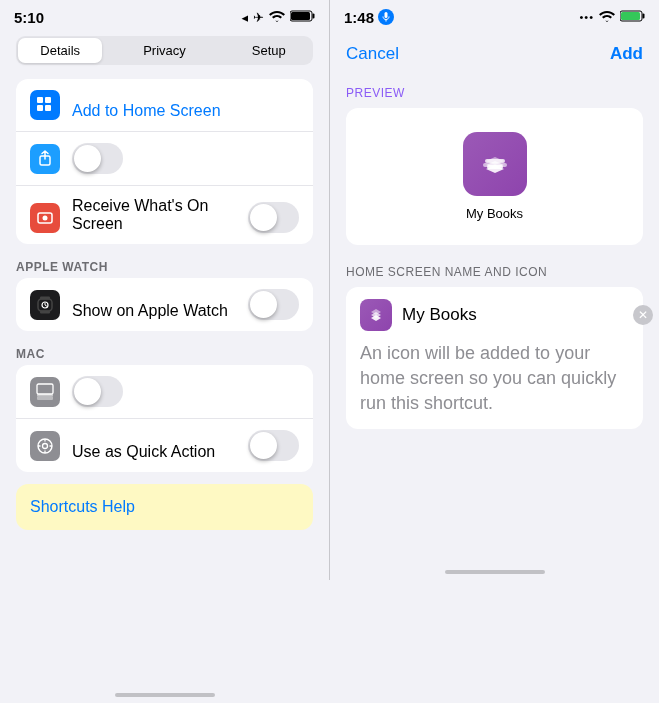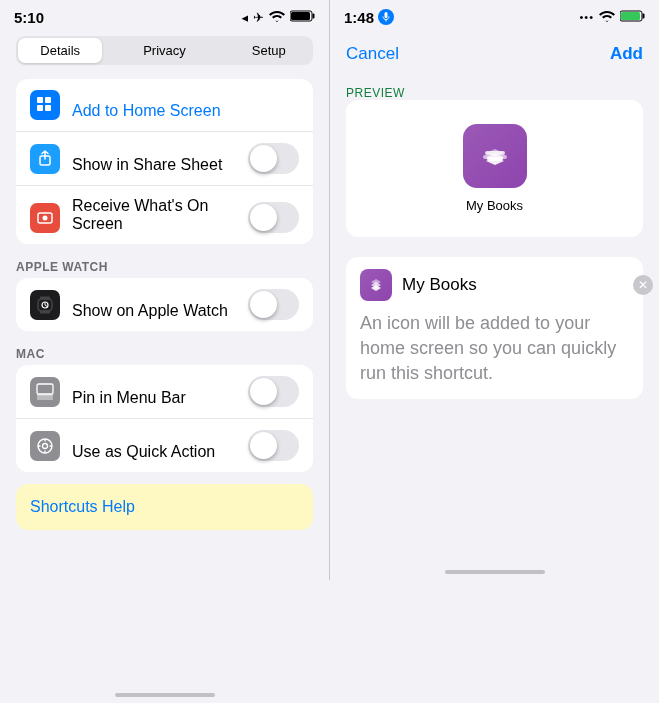--- a/index.html
+++ b/index.html
@@ -213,23 +213,24 @@
       color: #007aff;
       font-weight: 600;
     }
 
     
     .preview-section {
       margin: 10px 16px 10px;
     }
     .preview-label {
       font-size: 12px;
-      color: #15803d;
+      color: #8b5cf6;
       text-transform: uppercase;
       letter-spacing: 0.5px;
+      margin-bottom: 8px;
       font-weight: 400;
     }
     .preview-card {
       background: #fff;
       border-radius: 12px;
       display: flex;
       flex-direction: column;
       align-items: center;
       justify-content: center;
       padding: 24px 16px;
@@ -388,21 +389,20 @@
         <span class="row-label blue">Add to Home Screen</span>
       </div>
 
       <div class="settings-row">
         <div class="row-icon" style="background:#1c9eff;">
           <svg width="18" height="18" viewBox="0 0 18 18" fill="white">
             <rect x="4" y="6" width="10" height="9" rx="1.5" fill="none" stroke="white" stroke-width="1.5"></rect>
             <path d="M9 1v8M6 3.5L9 1l3 2.5" stroke="white" stroke-width="1.5" stroke-linecap="round" stroke-linejoin="round" fill="none"></path>
           </svg>
         </div>
-        <span class="row-label">Show in Share Sheet</span>
         <div class="toggle">
           <div class="toggle-thumb"></div>
         </div>
       </div>
 
       <div class="settings-row">
         <div class="row-icon" style="background:#e74c3c;">
           <svg width="18" height="18" viewBox="0 0 18 18" fill="white">
             <rect x="2" y="4" width="14" height="10" rx="2" fill="none" stroke="white" stroke-width="1.5"></rect>
             <circle cx="9" cy="9" r="2.5" fill="white"></circle>
@@ -444,21 +444,20 @@
     <div class="settings-card">
 
       <div class="settings-row">
         <div class="row-icon" style="background:#8e8e93;">
           <svg width="18" height="18" viewBox="0 0 18 18" fill="none">
             <rect x="1" y="1" width="16" height="10" rx="1.5" stroke="white" stroke-width="1.3" fill="none"></rect>
             <rect x="1" y="13" width="16" height="4" rx="1" fill="white" opacity="0.4"></rect>
             <line x1="1" y1="12" x2="17" y2="12" stroke="white" stroke-width="1"></line>
           </svg>
         </div>
-        <span class="row-label">Pin in Menu Bar</span>
         <div class="toggle">
           <div class="toggle-thumb"></div>
         </div>
       </div>
 
       <div class="settings-row">
         <div class="row-icon" style="background:#8e8e93;">
           <svg width="18" height="18" viewBox="0 0 18 18" fill="none">
             <circle cx="9" cy="9" r="7" stroke="white" stroke-width="1.4" fill="none"></circle>
             <circle cx="9" cy="9" r="2.5" stroke="white" stroke-width="1.3" fill="none"></circle>
@@ -530,20 +529,21 @@
           <path d="M10 24 L19 28 L28 24 L19 20 Z" fill="white" opacity="0.9"></path>
           <path d="M10 20 L19 24 L28 20 L19 16 Z" fill="white" opacity="0.7"></path>
           <path d="M10 16 L19 12 L28 16 L19 20 Z" fill="white" opacity="0.5"></path>
         </svg>
       </div>
       <span class="preview-app-name">My Books</span>
     </div>
   </div>
 
   <div class="home-section">
+    <div class="home-label">HOME SCREEN NAME AND ICON</div>
     <div class="home-card">
       <div class="home-name-row">
         <div class="home-mini-icon">
           <svg width="20" height="20" viewBox="0 0 20 20" fill="none">
             <path d="M5 13 L10 16 L15 13 L10 10 Z" fill="white" opacity="0.9"></path>
             <path d="M5 10 L10 13 L15 10 L10 7 Z" fill="white" opacity="0.7"></path>
             <path d="M5 7 L10 4 L15 7 L10 10 Z" fill="white" opacity="0.5"></path>
           </svg>
         </div>
         <input class="home-name-input" type="text" value="My Books" style="">

